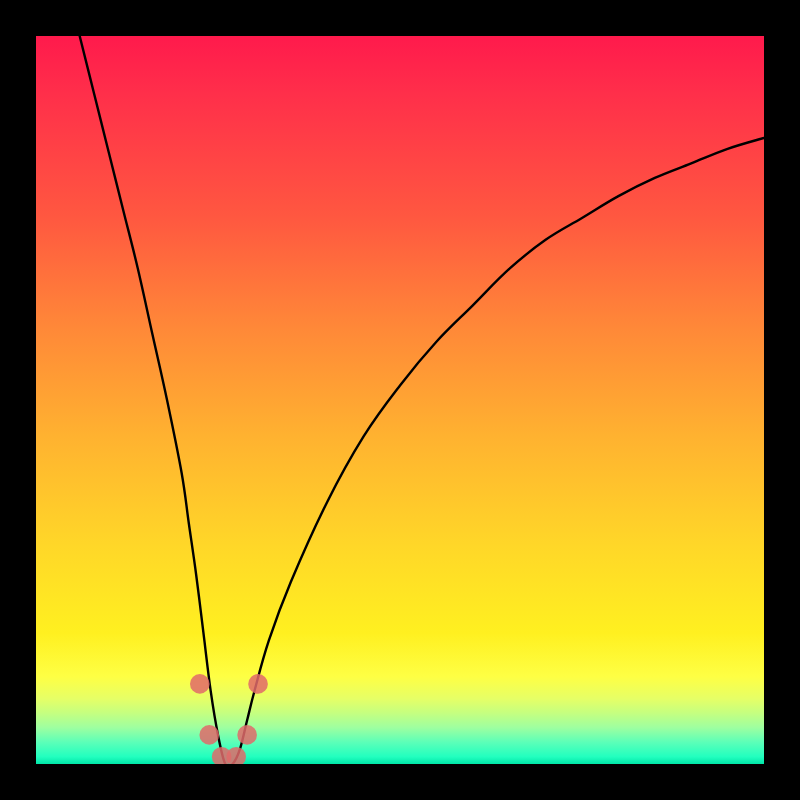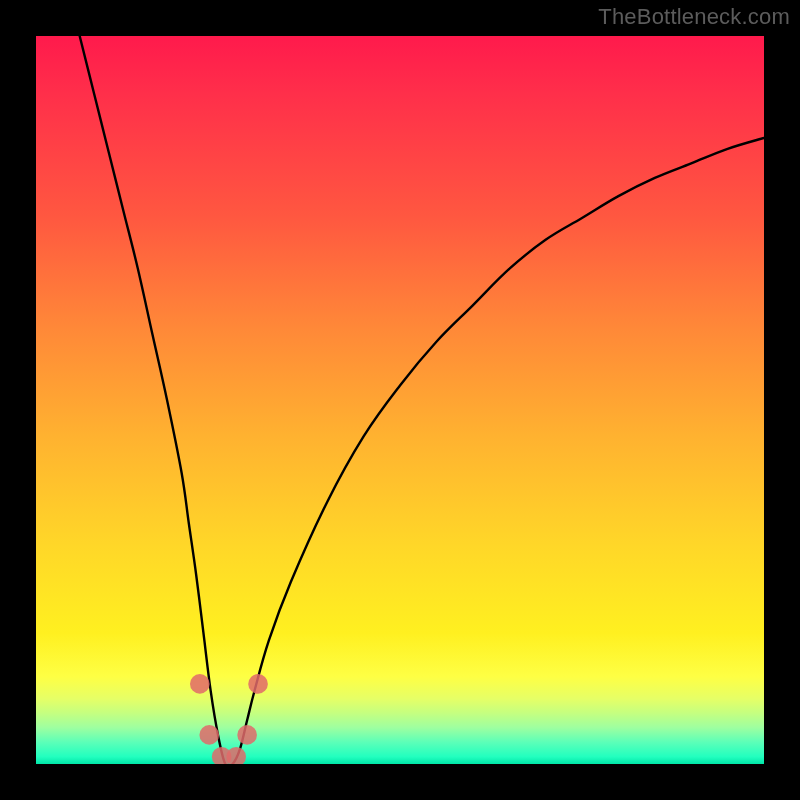--- a/index.html
+++ b/index.html
@@ -58,21 +58,20 @@
   svg {
     position: absolute;
     inset: 0;
   }
 </style>
 </head>
 <body>
 
 <div class="frame">
 
-  <div class="watermark">TheBottleneck.com</div>
 
   <div class="plot">
     <div class="gradient"></div>
 
     <svg viewBox="0 0 728 728" preserveAspectRatio="none">
       <path id="curve-path" fill="none" stroke="#000000" stroke-width="2.4" stroke-linecap="round" stroke-linejoin="round" d="M 43.68 0 C 46.3008 10.483200000000002, 52.998400000000004 37.2736, 58.24 58.24000000000001 C 63.4816 79.20640000000002, 67.55839999999999 95.51360000000001, 72.8 116.48000000000002 C 78.0416 137.4464, 82.1184 153.75360000000003, 87.36 174.72000000000003 C 92.6016 195.68640000000002, 96.67840000000001 210.68319999999997, 101.92000000000002 232.95999999999998 C 107.16160000000002 255.2368, 111.23840000000001 274.8928, 116.48 298.48 C 121.7216 322.0672, 125.79839999999999 339.1024, 131.04 364 C 136.2816 388.8976, 141.6688 414.52320000000003, 145.6 436.8 C 149.53119999999998 459.0768, 150.2592 469.4144, 152.88 487.76 C 155.5008 506.1056, 157.5392 519.0640000000001, 160.16 538.72 C 162.7808 558.376, 164.8192 575.9936, 167.44 596.96 C 170.0608 617.9264000000001, 172.0992 636.8544, 174.72 655.2 C 177.3408 673.5456, 179.3792 685.776, 182 698.88 C 184.6208 711.984, 186.6592 722.7584, 189.28 728 C 191.9008 733.2416, 193.9392 730.6208, 196.56 728 C 199.1808 725.3792, 201.21920000000003 721.3024, 203.84000000000003 713.44 C 206.46080000000003 705.5776000000001, 208.49919999999997 694.8032000000001, 211.11999999999998 684.32 C 213.74079999999998 673.8368, 214.4688 669.6144, 218.4 655.2 C 222.33120000000002 640.7856, 226.40800000000002 623.896, 232.96 604.24 C 239.512 584.5840000000001, 244.3168 570.8976, 254.79999999999998 546 C 265.28319999999997 521.1024, 278.096 492.12800000000004, 291.2 465.92 C 304.304 439.712, 314.49600000000004 421.3664, 327.6 400.4 C 340.704 379.43359999999996, 350.896 366.4752, 364 349.44 C 377.104 332.4048, 387.29600000000005 320.17440000000005, 400.40000000000003 305.76000000000005 C 413.504 291.34560000000005, 423.696 282.464, 436.8 269.36 C 449.904 256.25600000000003, 460.096 244.75359999999998, 473.2 232.95999999999998 C 486.304 221.16639999999998, 496.496 213.01280000000003, 509.59999999999997 203.84000000000003 C 522.704 194.66720000000004, 532.896 189.8624, 546 182 C 559.104 174.1376, 569.2959999999999 167.36719999999997, 582.4 160.15999999999997 C 595.504 152.95279999999997, 605.6959999999999 147.8567999999999, 618.8 141.95999999999992 C 631.904 136.06319999999994, 642.096 132.64159999999995, 655.2 127.39999999999998 C 668.3040000000001 122.1584, 678.496 117.42640000000003, 691.6 112.84000000000003 C 704.7040000000001 108.25360000000003, 721.448 103.88559999999997, 728 101.91999999999996"></path>
       <g id="markers-g">
           <circle cx="163.8" cy="647.92" r="9.824" fill="#e06a6a" fill-opacity="0.85"></circle>
           <circle cx="173.264" cy="698.88" r="9.824" fill="#e06a6a" fill-opacity="0.85"></circle>
           <circle cx="185.64000000000001" cy="720.72" r="9.824" fill="#e06a6a" fill-opacity="0.85"></circle>

